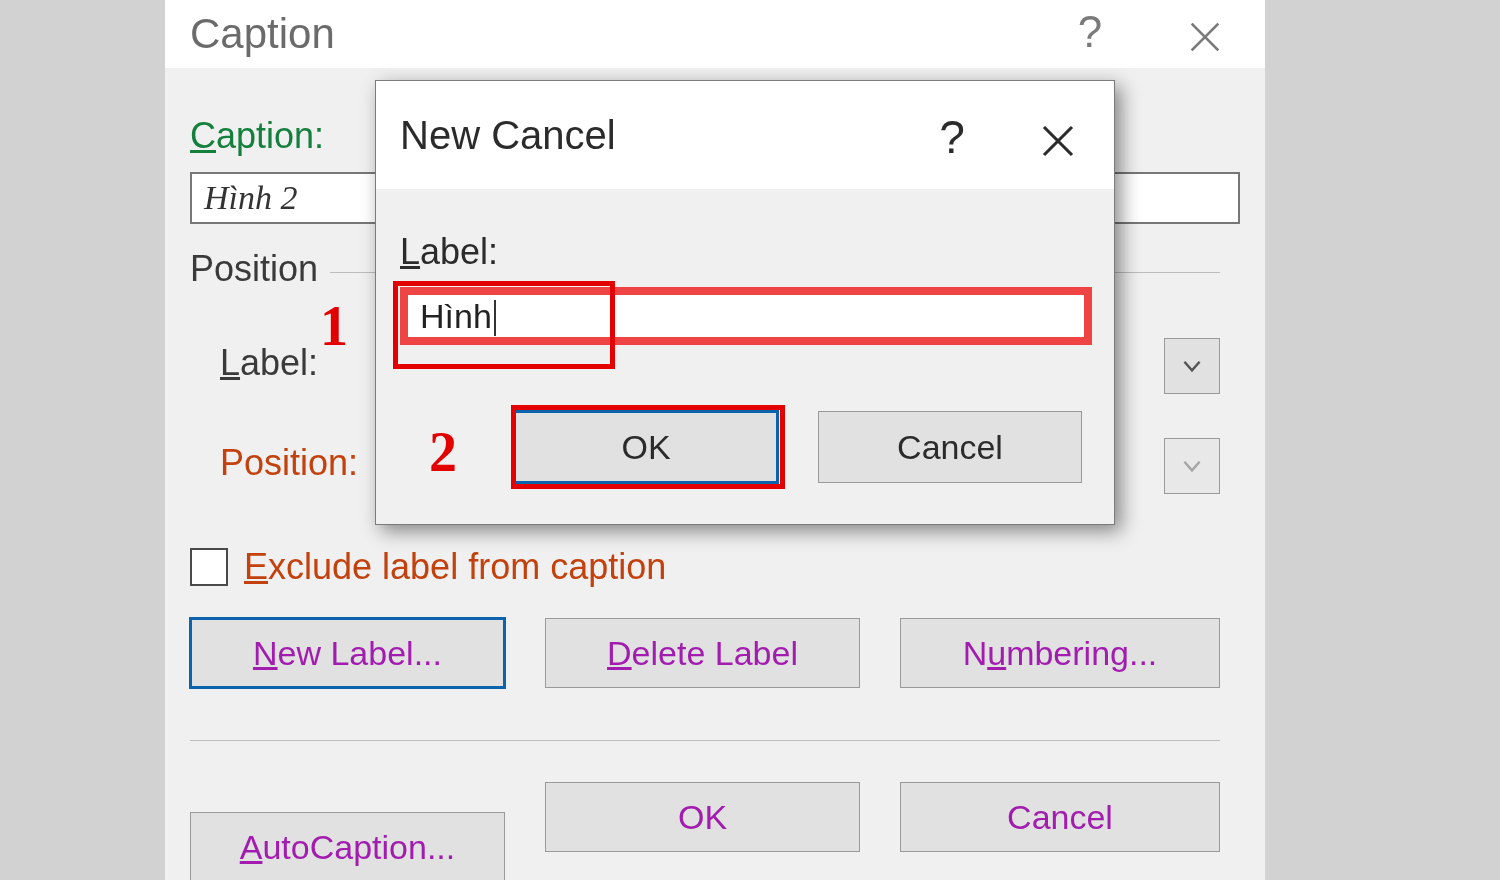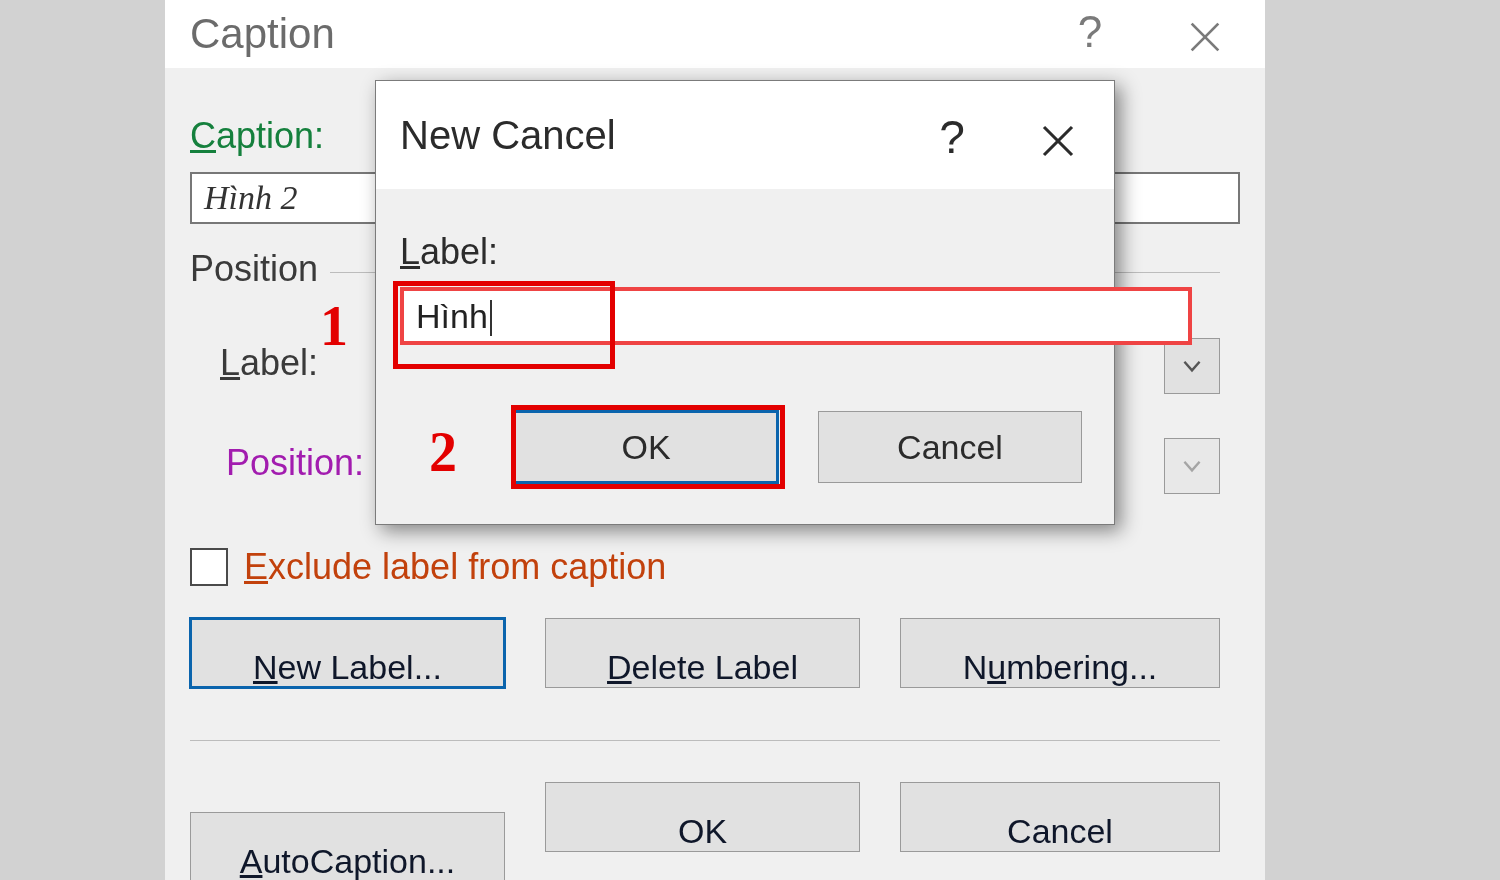--- a/index.html
+++ b/index.html
@@ -107,21 +107,21 @@
     border-top: 1px solid #bcbcbc;
   }
 
   .opt-row-label {
     position: absolute;
     left: 55px;
     font-size: 36px;
     color: #3a3a3a;
   }
   .opt-row-label .u { text-decoration: underline; }
-  .opt-row-label.disabled { color: #a21caf; margin-left: 6px; }
+  .opt-row-label.disabled { color: #c2410c; }
 
   .dropdown-btn {
     position: absolute;
     right: 45px;
     width: 56px;
     height: 56px;
     background: #e1e1e1;
     border: 1px solid #9a9a9a;
     box-sizing: border-box;
     display: flex;
@@ -155,23 +155,23 @@
   }
   .checkbox-text .u { text-decoration: underline; }
 
   .btn {
     position: absolute;
     height: 70px;
     background: #e1e1e1;
     border: 1px solid #9a9a9a;
     box-sizing: border-box;
     font-size: 34px;
-    color: #0f172a;
-    display: flex;
-    align-items: flex-end;
+    color: #a21caf;
+    display: flex;
+    align-items: center;
     justify-content: center;
   }
   .btn .u { text-decoration: underline; }
   .btn.focus-blue {
     background: #e1e1e1;
     outline: 3px solid #0a64ad;
     outline-offset: -2px;
   }
 
   .sep-line {
@@ -234,24 +234,24 @@
     top: 150px;
     font-size: 36px;
     color: #2b2b2b;
   }
   .newlabel-field-label .u { text-decoration: underline; }
 
   .newlabel-input {
     position: absolute;
     left: 24px;
     top: 206px;
-    width: 792px;
+    width: 692px;
     height: 58px;
     background: #ffffff;
-    border: 4px solid #ef4444;
+    border: 8px solid #ef4444;
     box-sizing: border-box;
     padding: 0 12px;
     font-size: 34px;
     color: #222;
     display: flex;
     align-items: center;
   }
   .newlabel-input .caret {
     display: inline-block;
     width: 0;

